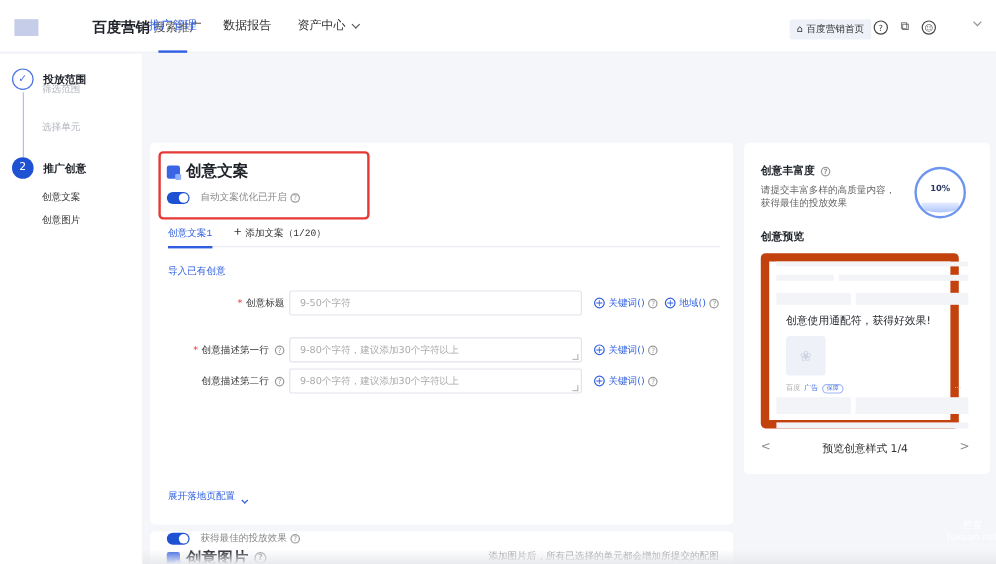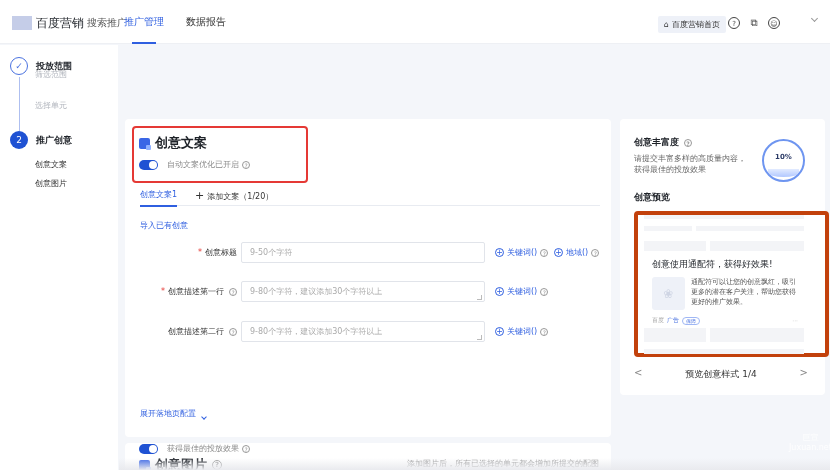--- a/index.html
+++ b/index.html
@@ -1,20 +1,20 @@
 <!DOCTYPE html>
 <html><head>
 <meta charset="utf-8">
 <style>
   * { box-sizing: border-box; margin: 0; padding: 0; }
   html, body { width: 830px; height: 470px; overflow: hidden; background: #f4f6fa; font-family: "DejaVu Sans", "Liberation Sans", sans-serif; color: #1f2329; }
   .topbar { position: absolute; left: 0; top: 0; width: 830px; height: 44px; background: #fff; border-bottom: 1px solid #eef0f4; }
   .logo { position: absolute; left: 12px; top: 14px; display: flex; align-items: center; height: 18px; }
   .logo-mark { width: 20px; height: 14px; background: #c5cde8; margin-right: 4px; }
-  .logo-brand { font-size: 12px; font-weight: normal; color: #1f2329; }
+  .logo-brand { font-size: 12px; font-weight: bold; color: #1f2329; margin-left: 41px; }
   .logo-sub { font-size: 10px; color: #555; margin-left: 3px; }
   .nav { position: absolute; left: 124px; top: 0; height: 44px; display: flex; }
   .nav-item { font-size: 10px; color: #333; height: 44px; line-height: 46px; margin-right: 22px; position: relative; display: flex; align-items: center; cursor: pointer; }
   .nav-item.active { color: #2f5fe0; }
   .nav-item.active::after { content: ""; position: absolute; left: 8px; right: 8px; bottom: 0; height: 2px; background: #2f5fe0; }
   .chev { display: inline-block; width: 5px; height: 5px; border-right: 1px solid #555; border-bottom: 1px solid #555; transform: rotate(45deg); margin-left: 6px; margin-top: -3px; }
   .home-btn { position: absolute; left: 658px; top: 16px; height: 17px; padding: 0 6px; background: #eef1f8; border-radius: 2px; font-size: 8px; line-height: 17px; color: #333; display: flex; align-items: center; gap: 3px; }
   .top-icon { position: absolute; top: 17px; width: 12px; height: 12px; font-size: 10px; line-height: 12px; text-align: center; color: #444; }
   .circ { border: 1px solid #444; border-radius: 50%; font-size: 7px; }
 
@@ -44,21 +44,21 @@
   .section-title { position: absolute; display: flex; align-items: center; font-size: 13px; font-weight: bold; color: #1f2329; }
   .sec-icon { width: 11px; height: 11px; background: #3a66e6; border-radius: 2px; margin-right: 5px; position: relative; }
   .sec-icon::after { content: ""; position: absolute; right: -1px; bottom: -1px; width: 5px; height: 5px; background: #8fb0ff; border-radius: 1px; }
   .toggle-row { position: absolute; display: flex; align-items: center; }
   .toggle { width: 19px; height: 10px; border-radius: 5px; background: #1f52d3; position: relative; }
   .toggle::after { content: ""; position: absolute; right: 1px; top: 1px; width: 8px; height: 8px; border-radius: 50%; background: #fff; }
   .toggle-label { font-size: 8px; color: #888; margin-left: 9px; }
   .q-icon { display: inline-block; width: 8px; height: 8px; border: 1px solid #999; border-radius: 50%; font-size: 6px; line-height: 7px; text-align: center; color: #999; margin-left: 3px; }
 
   .tabs { position: absolute; left: 15px; top: 64px; width: 460px; height: 23px; border-bottom: 1px solid #e8ebf1; display: flex; }
-  .tab { font-size: 8px; color: #333; padding: 6px 0; margin-right: 18px; position: relative; height: 23px; cursor: pointer; }
+  .tab { font-size: 8px; color: #333; padding: 6px 0; margin-right: 18px; position: relative; height: 23px; cursor: pointer; font-family: Liberation Mono, monospace; }
   .tab.active { color: #2f5fe0; }
   .tab.active::after { content: ""; position: absolute; left: 0; right: 0; bottom: -1px; height: 2px; background: #2f5fe0; }
   .tab-plus { font-size: 11px; margin-right: 3px; color: #333; }
   .import-link { position: absolute; left: 15px; top: 101px; font-size: 8px; color: #2f5fe0; }
 
   .form-row { position: absolute; left: 0; width: 486px; height: 22px; }
   .form-label { position: absolute; right: 374px; top: 5px; font-size: 8px; color: #333; white-space: nowrap; display: flex; align-items: center; }
   .req { color: #e53935; margin-right: 3px; }
   .form-input { position: absolute; left: 116px; top: 0; width: 244px; height: 21px; border: 1px solid #e1e4ea; border-radius: 2px; font-size: 8px; color: #333; padding: 0 8px; font-family: "DejaVu Sans", "Liberation Sans", sans-serif; background: #fff; }
   .form-input::placeholder { color: #aaa; }
@@ -71,21 +71,21 @@
   .card2 { position: absolute; left: 6px; top: 398px; width: 486px; height: 27px; background: #fff; border-radius: 4px 4px 0 0; overflow: visible; }
   .img-note { position: absolute; right: 12px; top: 15px; font-size: 8px; color: #999; }
 
   .rpanel { position: absolute; left: 501px; top: 74px; width: 205px; height: 276px; background: #fff; border-radius: 4px; }
   .rp-title { position: absolute; left: 14px; font-size: 9px; font-weight: bold; color: #1f2329; display: flex; align-items: center; }
   .rp-desc { position: absolute; left: 14px; top: 34px; font-size: 8px; color: #666; line-height: 11px; width: 130px; }
   .gauge { position: absolute; left: 142px; top: 20px; width: 43px; height: 43px; border: 2px solid #6e95f0; border-radius: 50%; background: #fff; overflow: hidden; }
   .gauge-text { position: absolute; left: 0; right: 0; top: 12px; text-align: center; font-size: 7px; font-weight: bold; color: #2b3a66; }
   .gauge-wave { position: absolute; left: 4px; right: 4px; bottom: 3px; height: 8px; border-radius: 0 0 50% 50%; background: linear-gradient(#d6e2ff, #8fb0ff); opacity: 0.7; }
 
-  .preview-box { position: absolute; left: 14px; top: 92px; width: 195px; height: 146px; border: 4px solid #c2410c; border-radius: 4px; background: #fff; }
+  .preview-box { position: absolute; left: 14px; top: 92px; width: 165px; height: 146px; border: 7px solid #c2410c; border-radius: 4px; background: #fff; }
   .skel { position: absolute; background: #f3f4f7; }
   .pv-card { position: absolute; left: 14px; top: 43px; width: 146px; }
   .pv-title { font-size: 9px; color: #1f2329; }
   .pv-body { display: flex; margin-top: 6px; }
   .pv-thumb { width: 33px; height: 33px; background: #eef1f8; border-radius: 3px; display: flex; align-items: center; justify-content: center; color: #cfd5e4; font-size: 12px; }
   .pv-text { font-size: 7px; color: #555; line-height: 10px; margin-left: 6px; width: 107px; }
   .pv-meta { font-size: 6px; color: #aaa; margin-top: 6px; display: flex; align-items: center; }
   .pv-meta .ad { color: #4a72e0; margin-left: 3px; }
   .pv-meta .badge { margin-left: 3px; padding: 0 3px; border: 1px solid #9fb7f5; border-radius: 5px; color: #4a72e0; font-size: 5px; line-height: 6px; }
   .pv-meta .more { margin-left: auto; color: #ccc; }
@@ -106,20 +106,24 @@
     <span class="logo-brand">百度营销</span>
     <span class="logo-sub">搜索推广</span>
   </div>
   <div class="nav">
     <div class="nav-item active">
         <span>推广管理</span>
       </div>
     <div class="nav-item">
         <span>数据报告</span>
       </div>
+    <div class="nav-item">
+        <span>资产中心</span>
+        <span class="chev"></span>
+      </div>
   </div>
   <div class="home-btn">
     <span>⌂</span>
     <span>百度营销首页</span>
   </div>
   <span class="top-icon circ" style="left:728px;">?</span>
   <span class="top-icon" style="left:748px;">⧉</span>
   <span class="top-icon circ" style="left:768px;">☺</span>
   <span class="chev" style="position:absolute;left:806px;top:19px;border-color:#999;"></span>
 </div>
@@ -188,21 +192,21 @@
       </div>
       <input class="form-input" placeholder="9-80个字符，建议添加30个字符以上" style="">
       <span class="resize-mark"></span>
       <div class="addon" style="left:370px;">
         <span class="plus-circle">+</span>
         <span>关键词()</span>
         <span class="q-icon">?</span>
       </div>
     </div>
 
-    <div class="form-row" style="top:202px;">
+    <div class="form-row" style="top:188px;">
       <div class="form-label">
         <span>创意描述第二行</span>
         <span class="q-icon" style="margin-left:5px;">?</span>
       </div>
       <input class="form-input" placeholder="9-80个字符，建议添加30个字符以上" style="">
       <span class="resize-mark"></span>
       <div class="addon" style="left:370px;">
         <span class="plus-circle">+</span>
         <span>关键词()</span>
         <span class="q-icon">?</span>
@@ -245,21 +249,20 @@
     <div class="preview-box">
       <div class="skel" style="left:6px;top:0;width:160px;height:4px;"></div>
       <div class="skel" style="left:6px;top:11px;width:48px;height:5px;"></div>
       <div class="skel" style="left:58px;top:11px;width:108px;height:5px;"></div>
       <div class="skel" style="left:6px;top:26px;width:62px;height:10px;"></div>
       <div class="skel" style="left:72px;top:26px;width:94px;height:10px;"></div>
       <div class="pv-card">
         <div class="pv-title">创意使用通配符，获得好效果!</div>
         <div class="pv-body">
           <div class="pv-thumb">❀</div>
-          <div class="pv-text">通配符可以让您的创意飘红，吸引更多的潜在客户关注，帮助您获得更好的推广效果。</div>
         </div>
         <div class="pv-meta">
           <span>百度</span>
           <span class="ad">广告</span>
           <span class="badge">保障</span>
           <span class="more">···</span>
         </div>
       </div>
       <div class="skel" style="left:6px;top:113px;width:62px;height:14px;"></div>
       <div class="skel" style="left:72px;top:113px;width:94px;height:14px;"></div>

